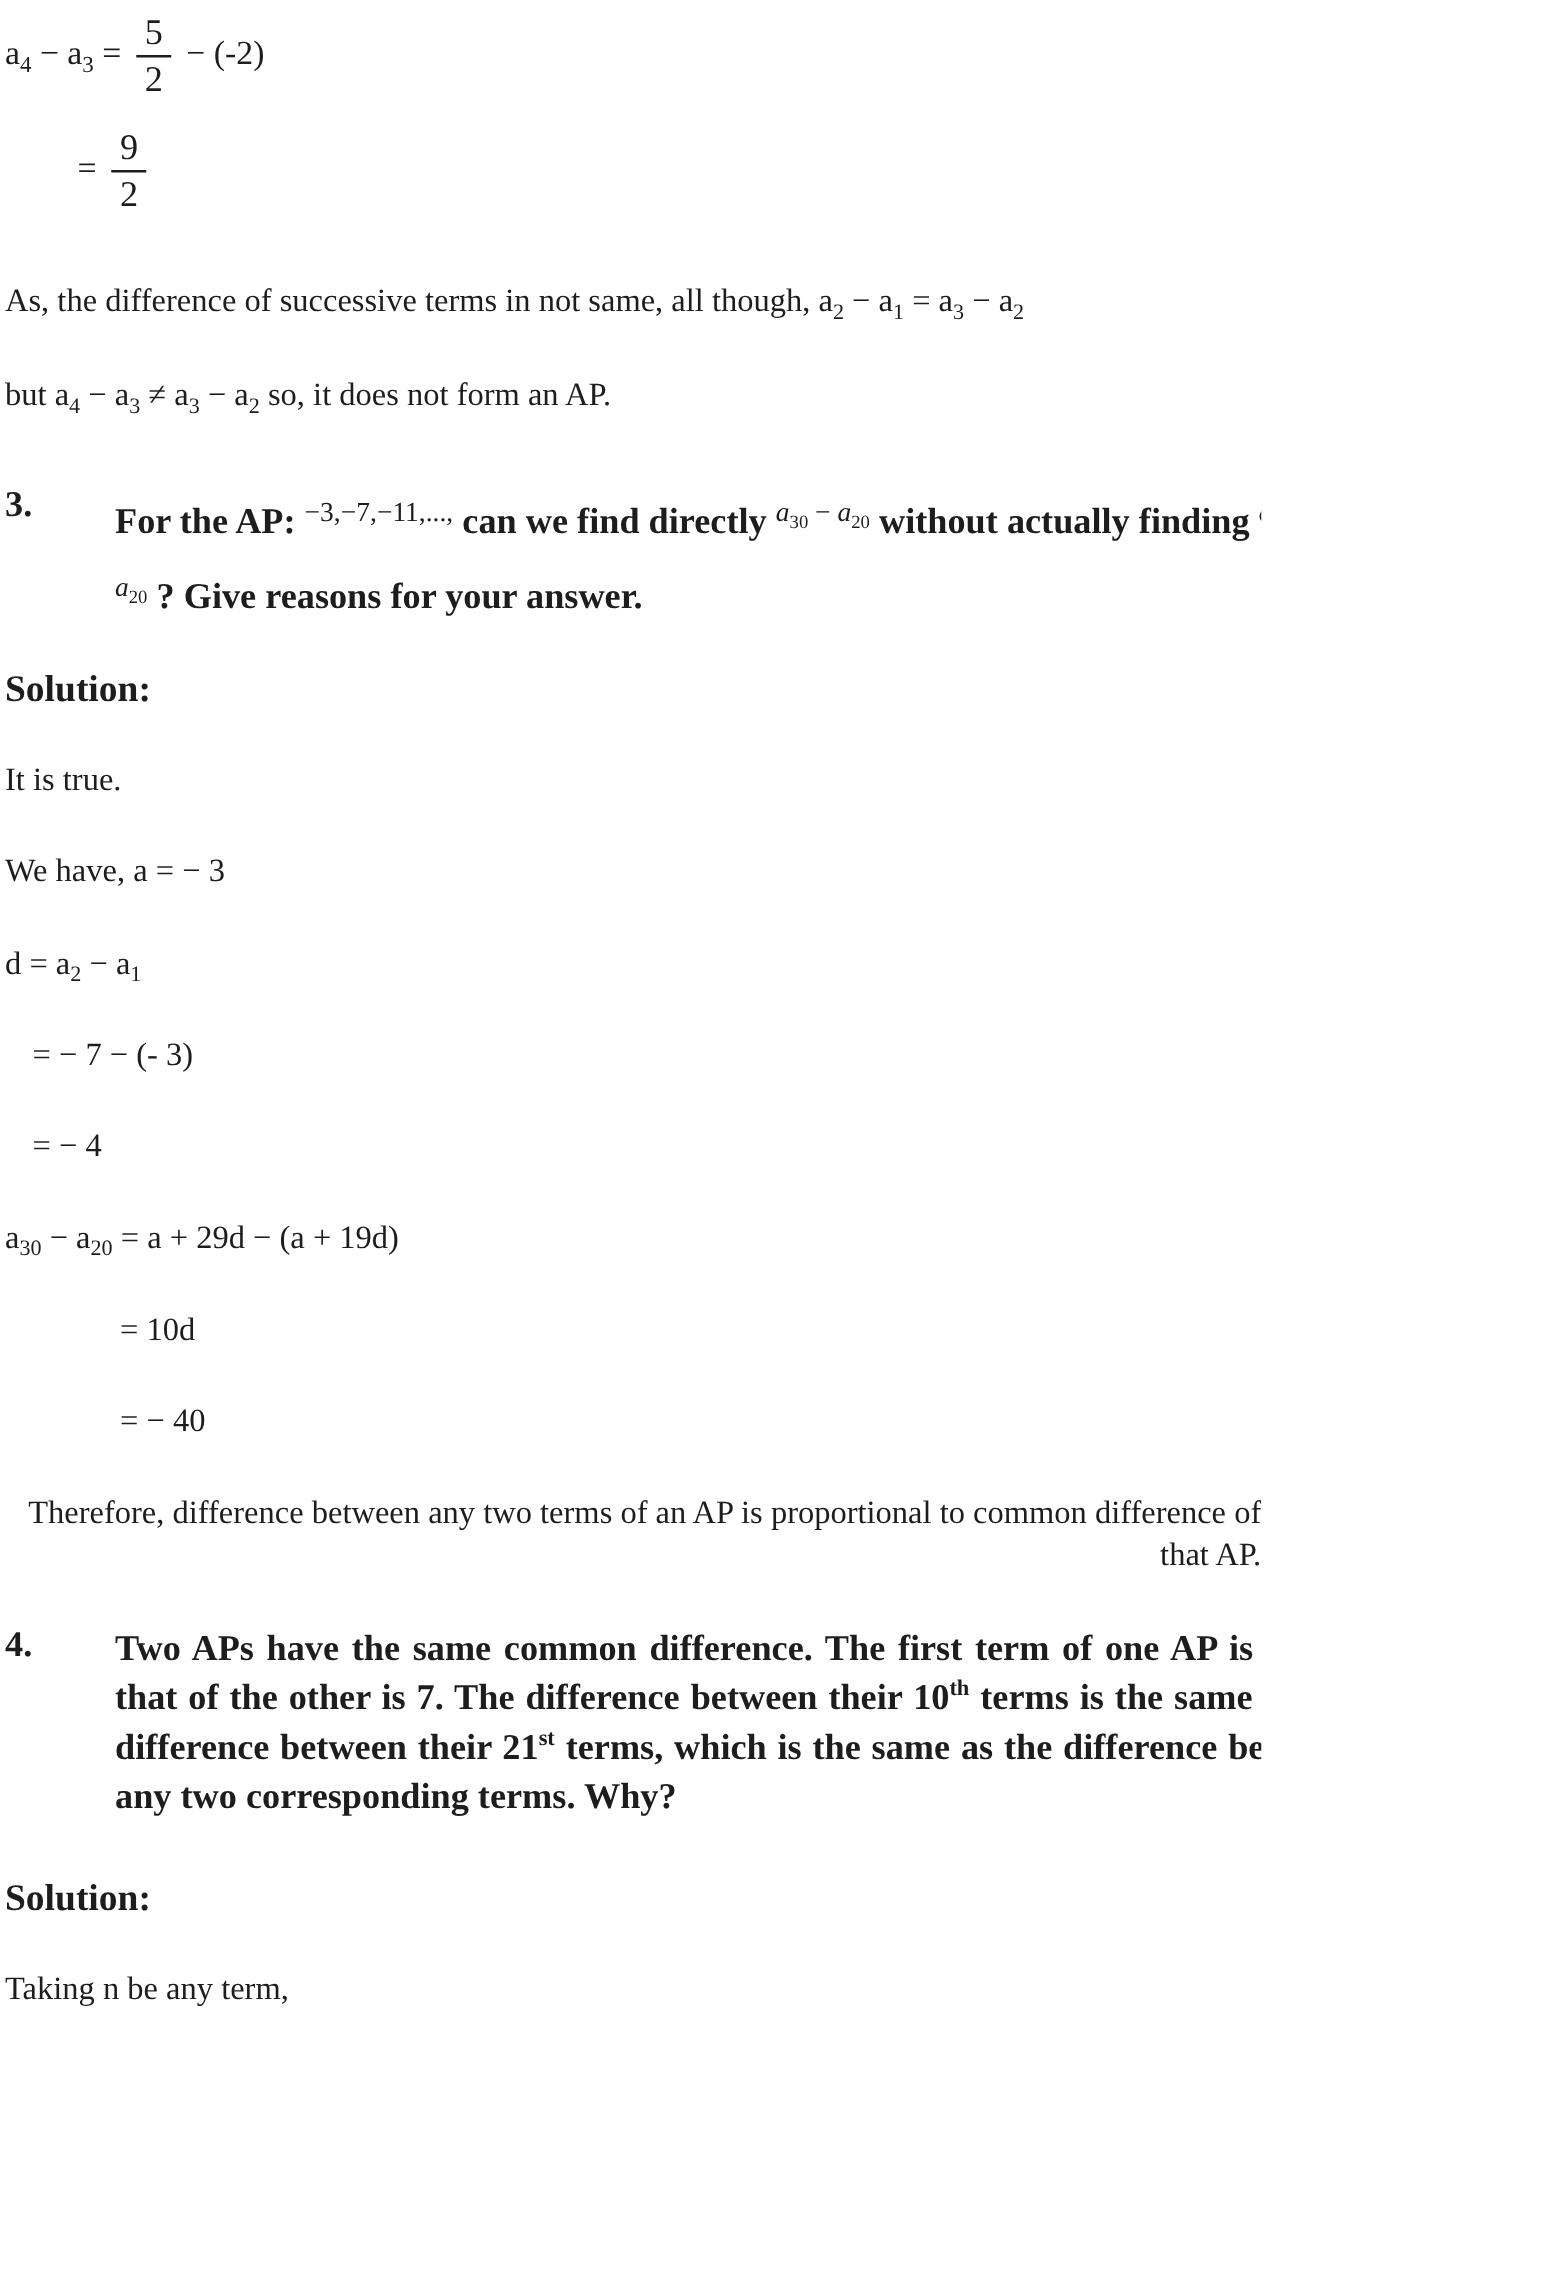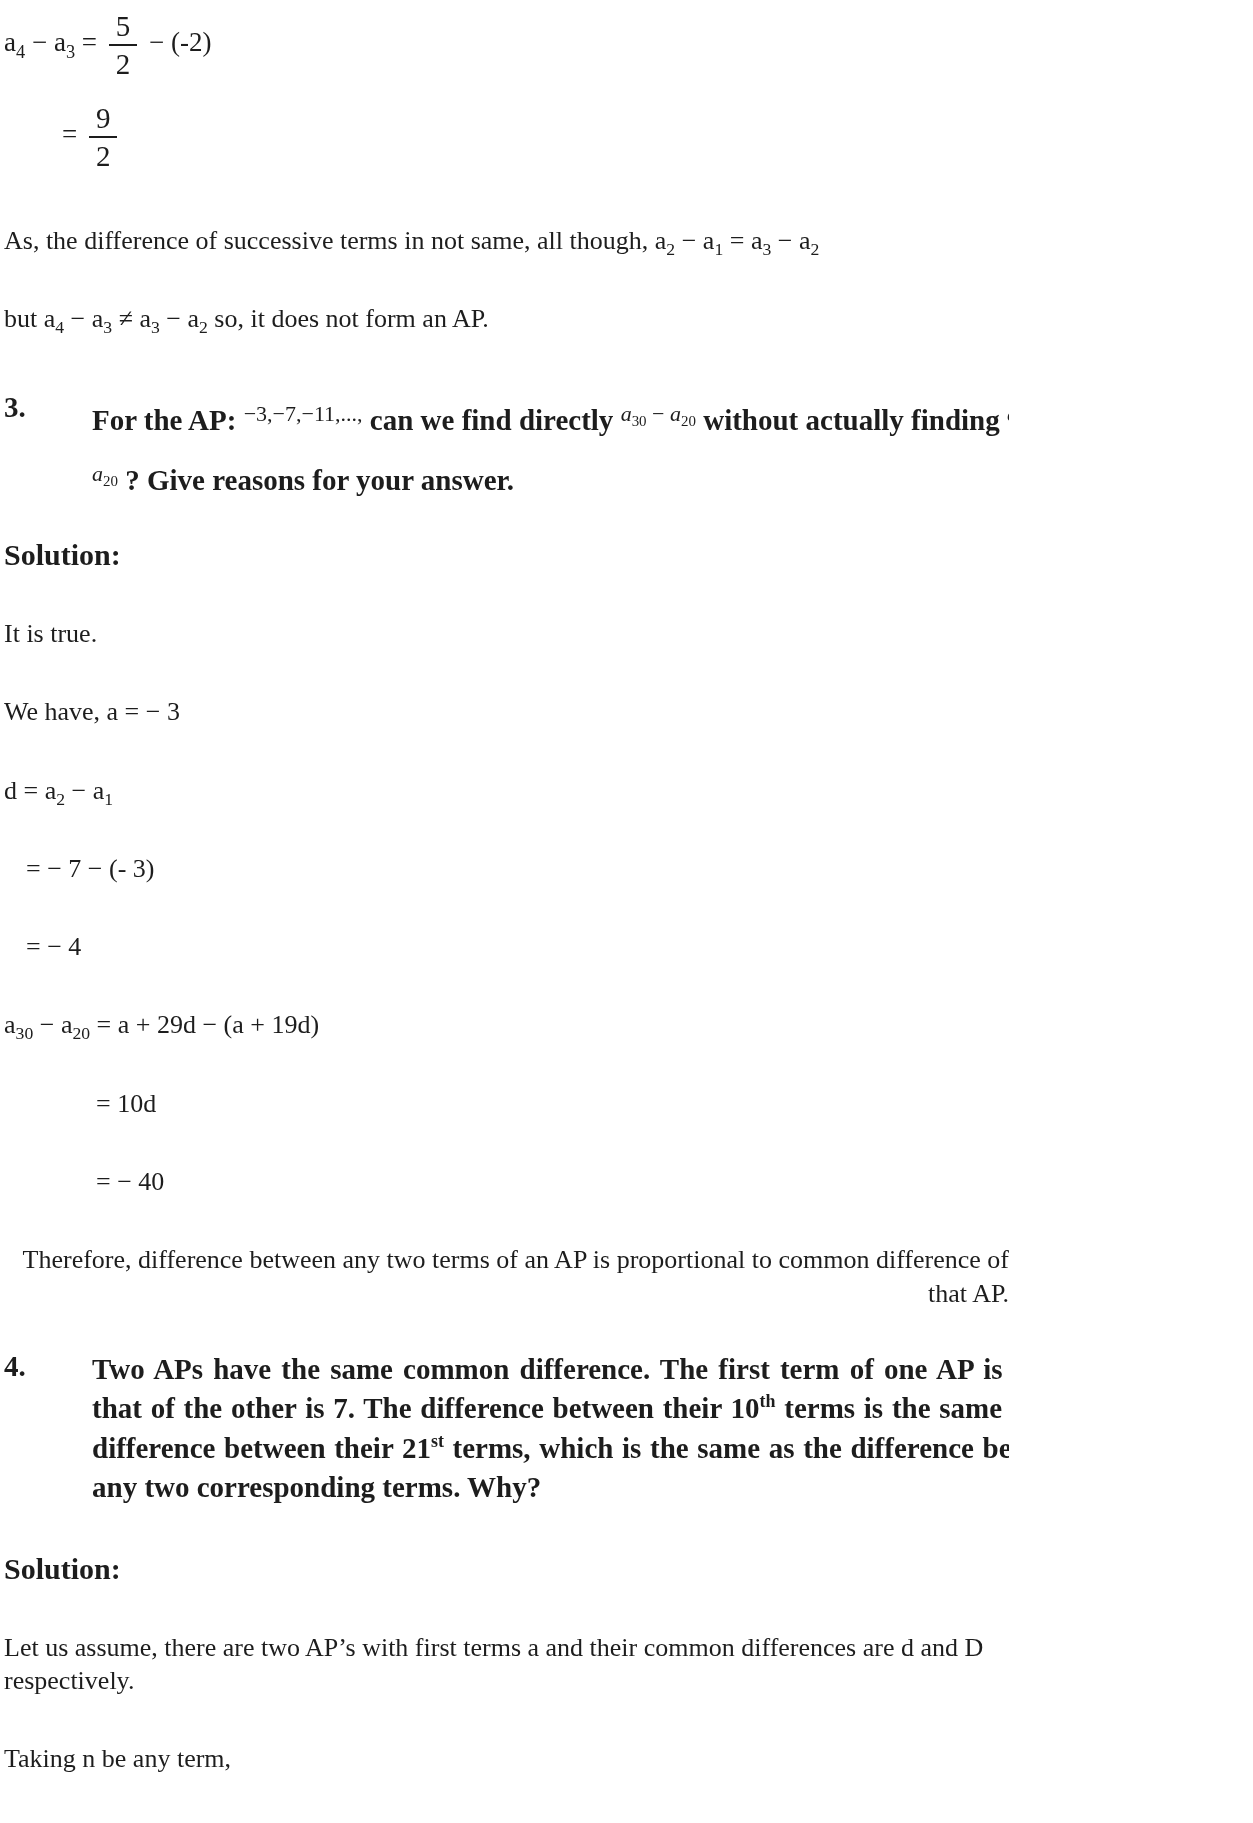--- a/index.html
+++ b/index.html
@@ -2,21 +2,21 @@
 <html><head>
 <meta charset="utf-8">
 <style>
   html,body{margin:0;padding:0;background:#ffffff;}
   main[data-name="document-page"]{
     width:1009px;min-height:1823px;background:#ffffff;color:#1d1d1d;
     font-family:"Liberation Serif","DejaVu Serif",serif;
     padding:10px 0 0 4px;box-sizing:border-box;overflow:hidden;
   }
   .block{margin:0 0 40px 0;}
-  .para{font-size:26px;line-height:1.28;max-width:1090px;margin-top:45px;}
+  .para{font-size:26px;line-height:1.28;max-width:1090px;}
   .math{font-size:27px;}
   .heading{font-size:30px;font-weight:700;margin-bottom:38px;}
   sub{font-size:68%;line-height:0;}
   sup{font-size:62%;line-height:0;}
   .seg-i{font-style:italic;}
   
   .frac{display:inline-flex;flex-direction:column;text-align:center;vertical-align:middle;
         line-height:1.05;margin:0 5px;font-size:29px;}
   .fnum{display:block;border-bottom:2px solid #1d1d1d;padding:1px 7px 3px;}
   .fden{display:block;padding-top:3px;}
@@ -64,15 +64,14 @@
     <div class="block para" data-name="eq-d3"><span data-name="text-run">= − 4</span></div>
     <div class="block para" data-name="eq-a30-a20"><span data-name="text-run">a</span><sub data-name="subscript">30</sub><span data-name="text-run"> − a</span><sub data-name="subscript">20</sub><span data-name="text-run"> = a + 29d − (a + 19d)</span></div>
     <div class="block para" data-name="eq-10d"><span data-name="text-run">= 10d</span></div>
     <div class="block para" data-name="eq-neg40"><span data-name="text-run">= − 40</span></div>
     <div class="block para" data-name="para-therefore"><span data-name="text-run">Therefore, difference between any two terms of an AP is proportional to common difference of that AP.</span></div>
     <div class="block question" data-name="question-4">
       <span class="qnum" data-name="question-number">4.</span>
       <span class="qtext" data-name="question-text"><span data-name="text-run">Two APs have the same common difference. The first term of one AP is 2 and that of the other is 7. The difference between their 10</span><sup data-name="supscript">th</sup><span data-name="text-run"> terms is the same as the difference between their 21</span><sup data-name="supscript">st</sup><span data-name="text-run"> terms, which is the same as the difference between any two corresponding terms. Why?</span></span>
     </div>
     <div class="block heading" data-name="solution-heading-4"><span data-name="text-run">Solution:</span></div>
-    <div class="block para" data-name="para-assume"><span data-name="text-run">Let us assume, there are two AP’s with first terms a and their common differences are d and D respectively.</span></div>
     <div class="block para" data-name="para-taking-n"><span data-name="text-run">Taking n be any term,</span></div>
   </main>
 
 </body></html>

